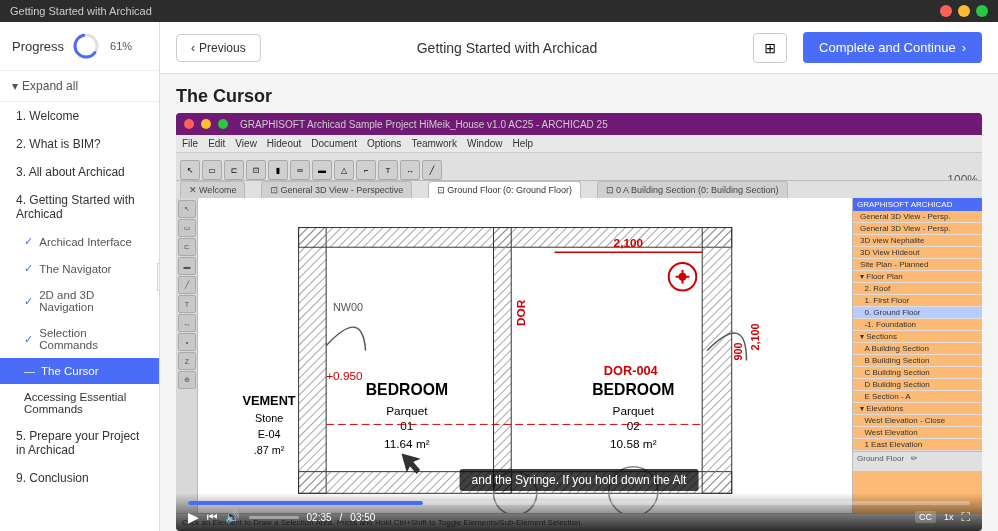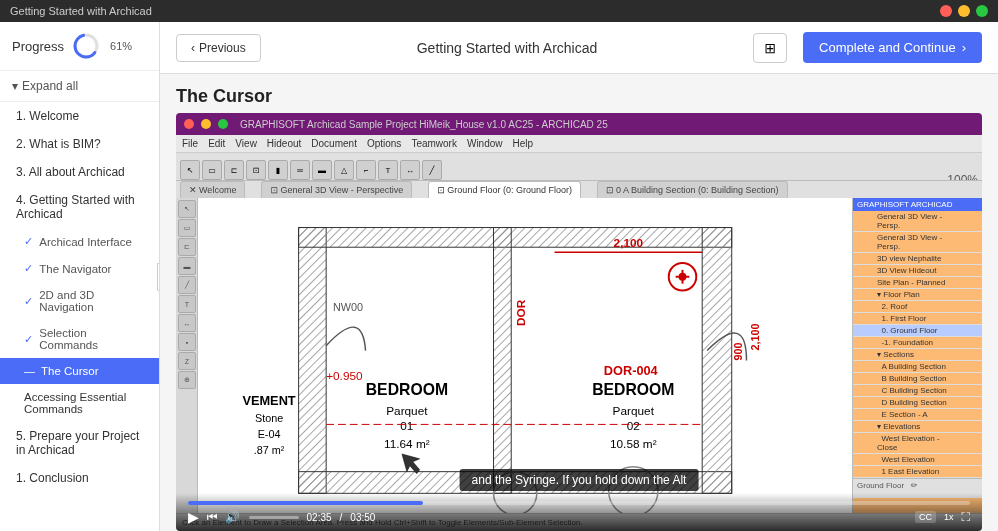--- a/index.html
+++ b/index.html
@@ -270,21 +270,21 @@
       color: #333;
       overflow: hidden;
     }
     .arch-right-title {
       background: #4a6cf7;
       color: #fff;
       padding: 2px 4px;
       font-size: 8px;
     }
     .arch-right-item {
-      padding: 1px 24px;
+      padding: 1px 7px;
       font-size: 8px;
       color: #333;
       border-bottom: 1px solid #ddd;
     }
     .arch-right-item.selected { background: #b8ccff; }
 
     
     .video-controls {
       position: absolute;
       bottom: 0;
@@ -469,21 +469,21 @@
       <span class="check-icon">—</span>
       <span>The Cursor</span>
     </div>
     <div class="nav-item sub">
       <span>Accessing Essential Commands</span>
     </div>
     <div class="nav-item">
       <span>5. Prepare your Project in Archicad</span>
     </div>
     <div class="nav-item">
-      <span>1. Conclusion</span>
+      <span>9. Conclusion</span>
     </div>
 
     <div class="collapse-sidebar">‹</div>
   </div>
 
   <div id="content">
 
     <div id="course-header">
       <button class="prev-btn">
         <span>‹</span>

